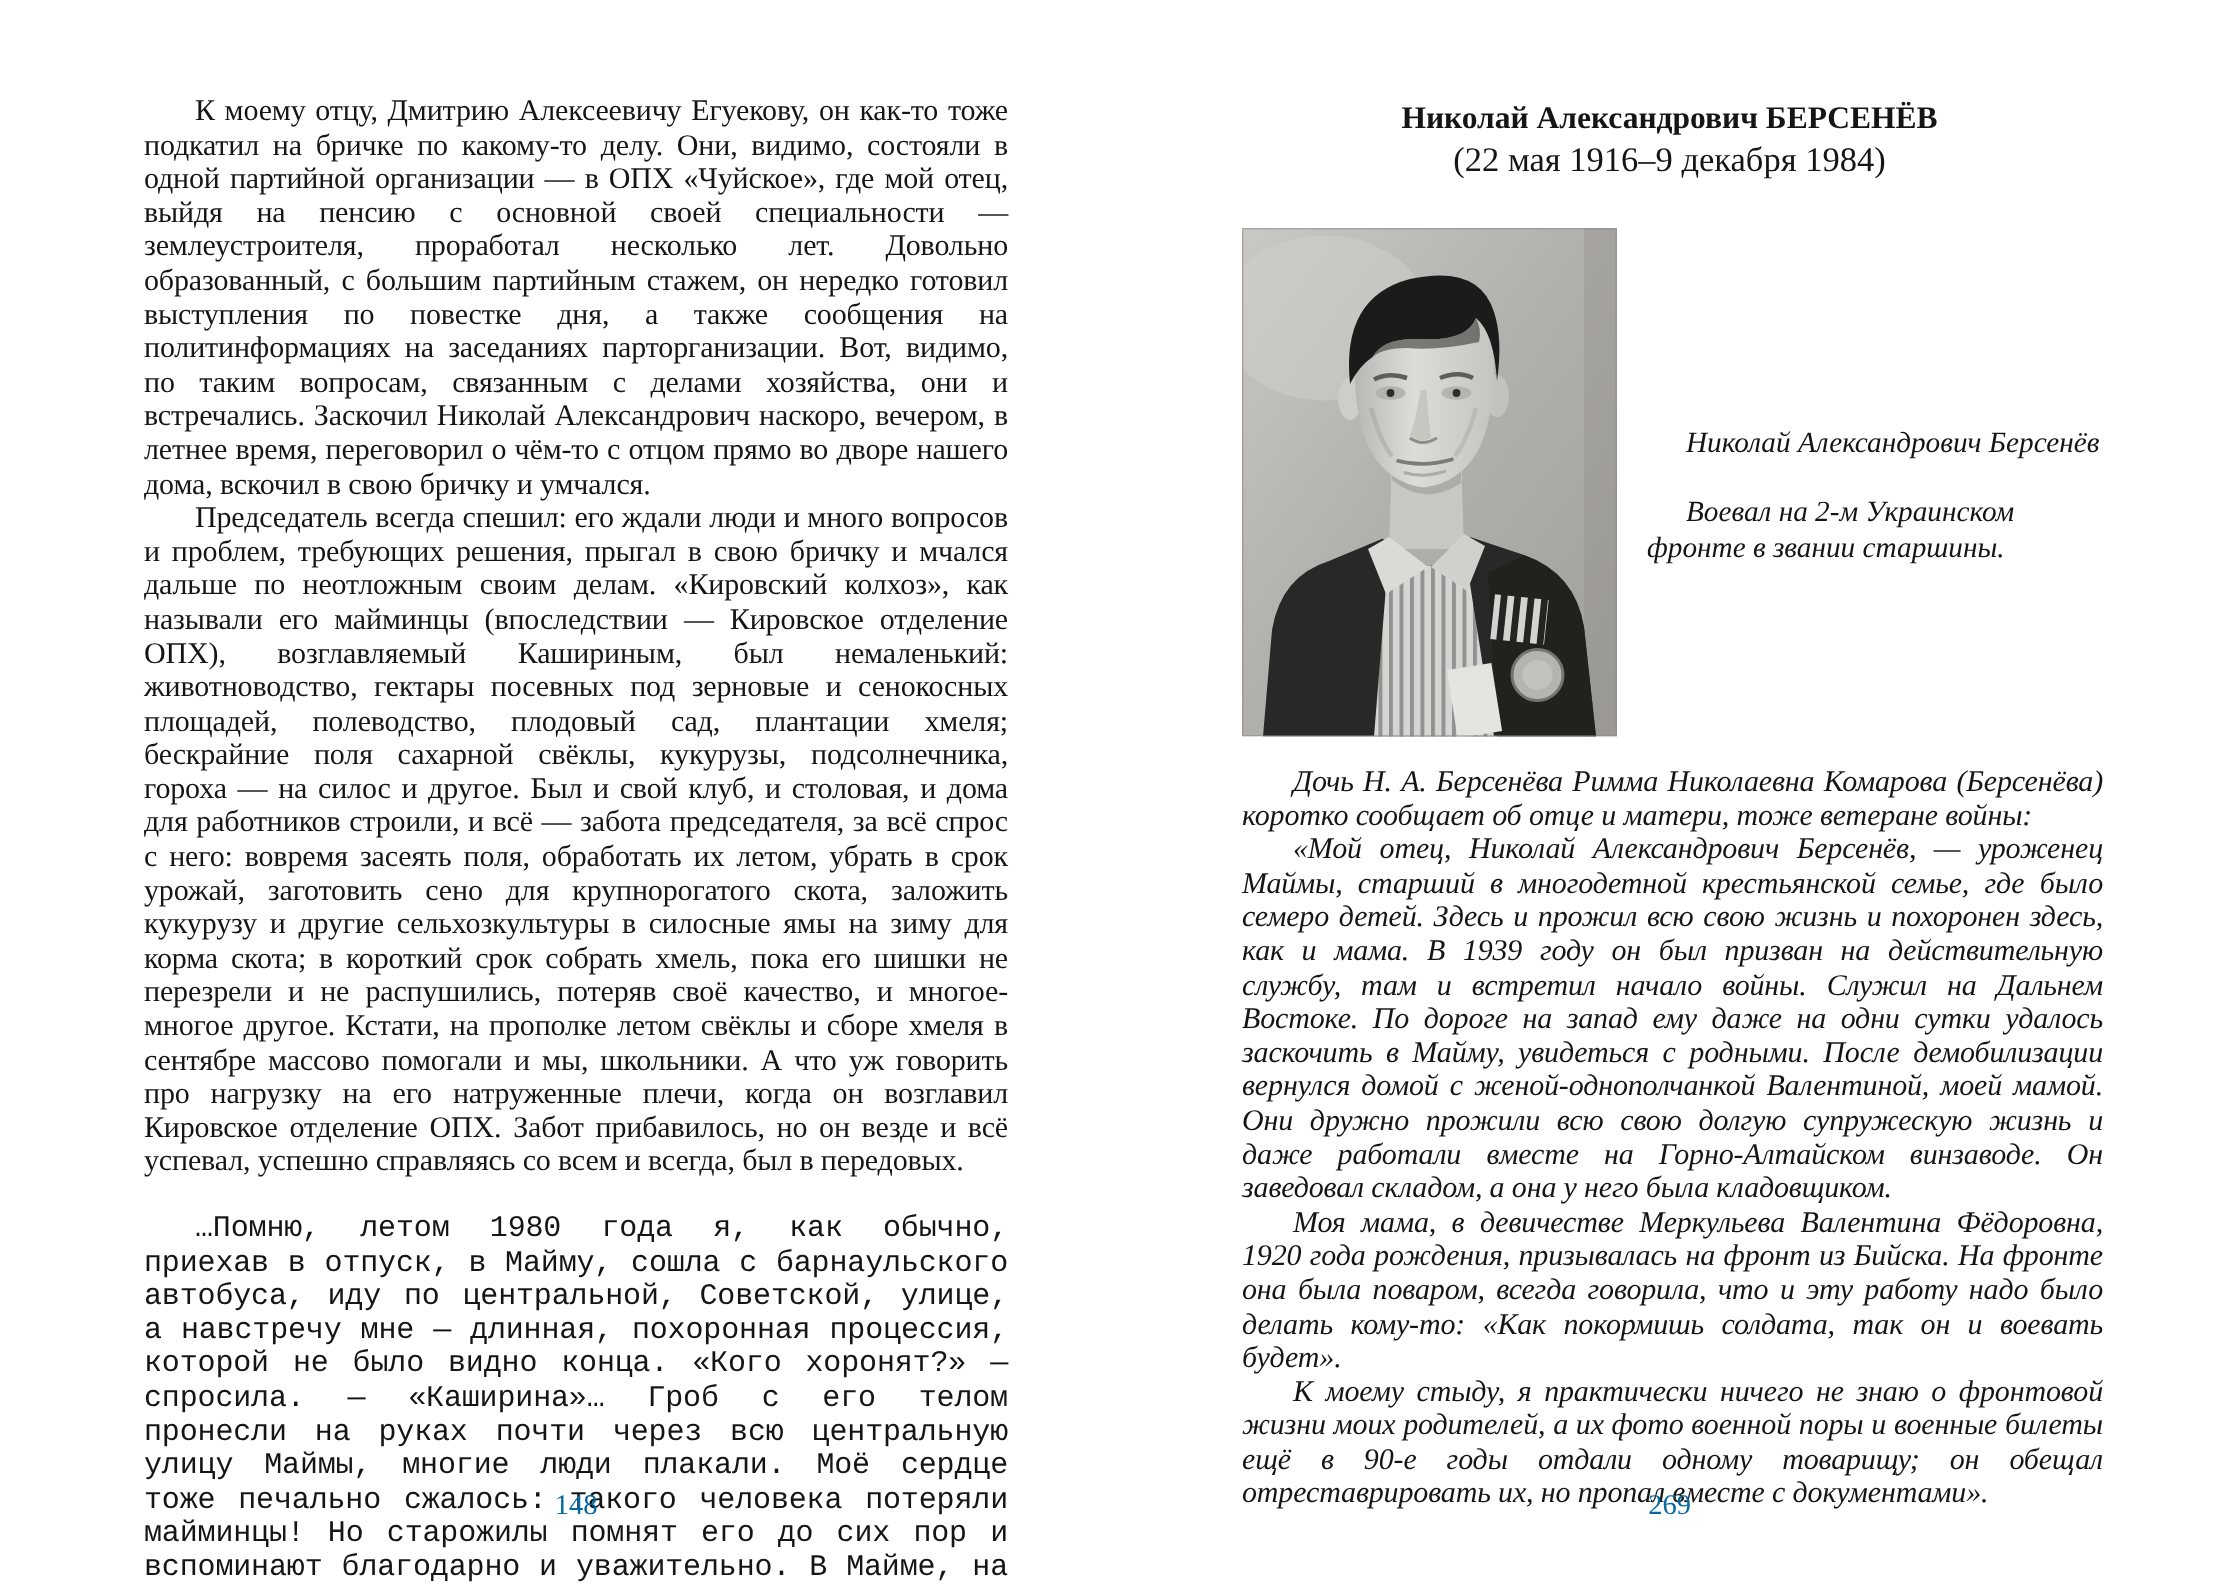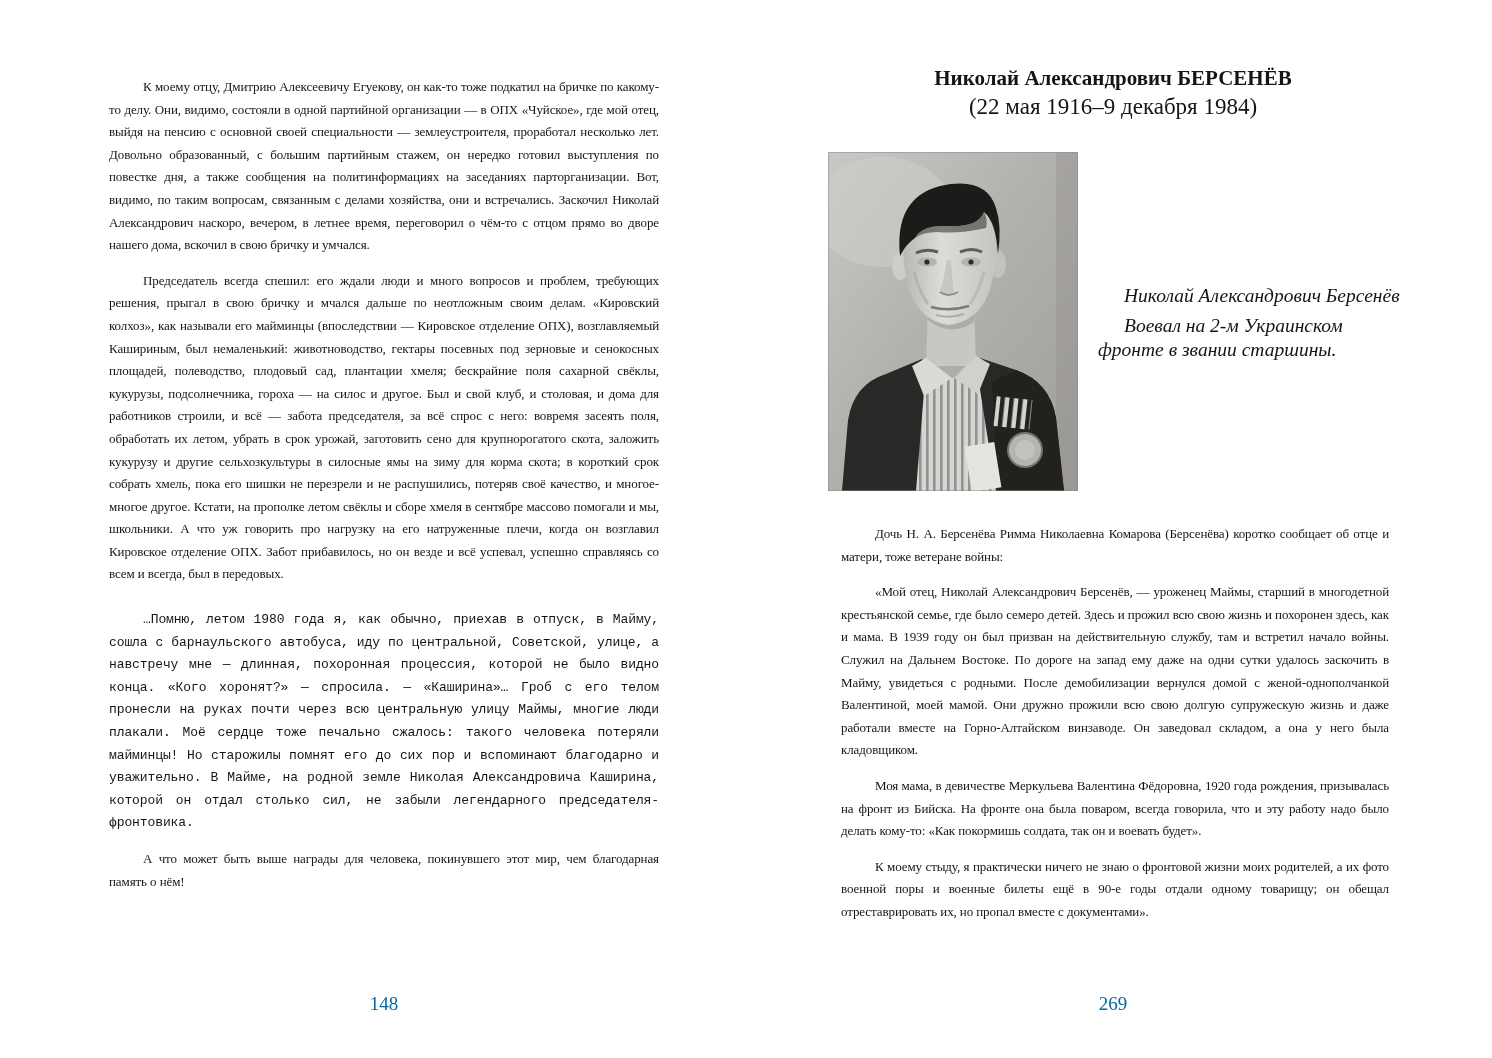--- a/index.html
+++ b/index.html
@@ -8,31 +8,31 @@
     background: #ffffff;
     font-family: "Liberation Serif", "DejaVu Serif", serif;
     color: #151515;
     position: relative;
     overflow: hidden;
   }
   .abs { position: absolute; }
 
   
   .page-text p {
-    margin: 13px;
-    font-size: 13px;
+    margin: 0;
+    font-size: 20px;
     line-height: 22.6px;
     text-align: justify;
     text-indent: 34px;
     letter-spacing: -0.1px;
   }
   .page-text p.gap-before { margin-top: 23px; font-family: Liberation Mono, monospace; }
 
   #left-text  { left: 96px;  top: 63px;  width: 576px; }
-  #right-text { left: 828px; top: 510px; width: 574px; }
+  #right-text { left: 828px; top: 510px; width: 574px; font-style: italic; }
 
   
   #rp-title {
     left: 828px; top: 66px; width: 570px;
     text-align: center; font-weight: bold;
     font-size: 21px; line-height: 25px;
   }
   #rp-dates {
     left: 828px; top: 94px; width: 570px;
     text-align: center; font-size: 23px; line-height: 25px;
@@ -45,21 +45,21 @@
   }
   #photo svg { display: block; width: 250px; height: 339px; }
 
   
   #caption { left: 1098px; top: 284px; width: 306px; }
   #caption p {
     margin: 0; font-style: italic;
     font-size: 19.5px; line-height: 24.5px;
     text-indent: 26px; text-align: left;
   }
-  #caption p + p { margin-top: 5px; }
+  #caption p + p { margin-top: 21px; }
 
   
   .pageno {
     top: 993px; text-align: center;
     font-size: 19px; color: #0369a1;
   }
   #pageno-left  { left: 96px;  width: 576px; }
   #pageno-right { left: 828px; width: 570px; }
 </style>
 </head>

